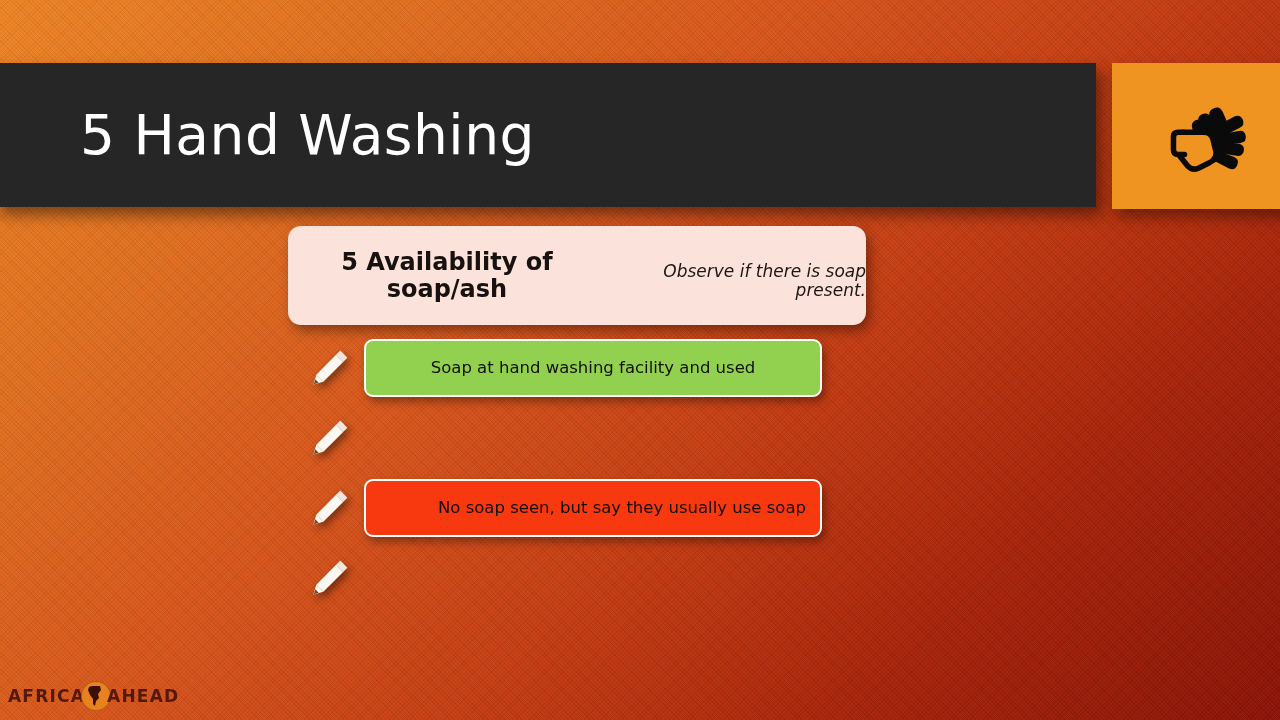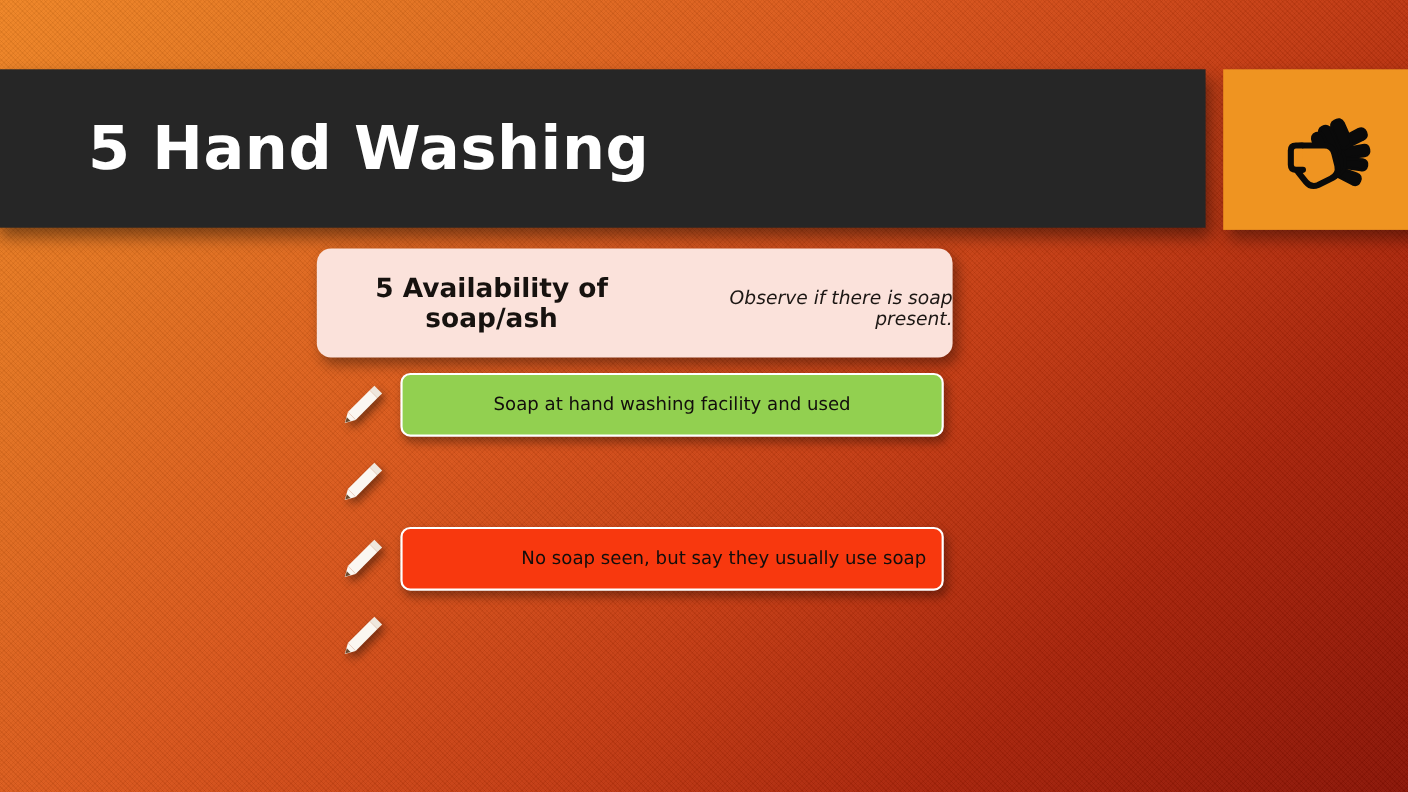--- a/index.html
+++ b/index.html
@@ -36,21 +36,21 @@
     background: #262626;
     box-shadow: 6px 8px 14px rgba(0,0,0,0.45);
   }
   #title-text {
     position: absolute;
     left: 86px;
     top: 50%;
     transform: translateY(-50%);
     color: #ffffff;
     font-size: 55px;
-    font-weight: 700;
+    font-weight: 400;
     letter-spacing: 0.5px;
     white-space: nowrap;
     font-family: "DejaVu Sans", sans-serif;
   }
 
   
   #topic-badge {
     position: absolute;
     left: 1112px;
     top: 63px;
@@ -112,21 +112,21 @@
     position: absolute;
     left: 0px;
     top: 2px;
     width: 58px;
     height: 58px;
     filter: drop-shadow(3px 4px 4px rgba(0,0,0,0.45));
   }
   .option-box {
     position: absolute;
     left: 64px;
-    width: 494px;
+    width: 458px;
     height: 58px;
     border: 2px solid #ffffff;
     border-radius: 9px;
     box-sizing: border-box;
     box-shadow: 3px 5px 9px rgba(0,0,0,0.35);
     display: flex;
     align-items: center;
     justify-content: center;
     padding: 0 14px;
   }
@@ -248,13 +248,22 @@
             <g transform="rotate(45 29 29)">
               <path d="M24 8 h10 v6 h-10 Z" fill="#efe7dd"></path>
               <path d="M24 14 h10 v28 h-10 Z" fill="#fbf7f1"></path>
               <path d="M24 42 h10 l-5 9 Z" fill="#fbf7f1"></path>
               <path d="M26.6 46 h4.8 l-2.4 4.4 Z" fill="#6b4a2e"></path>
             </g>
           </svg></span>
       </div>
     </div>
 
+  <div id="logo">
+    <span class="logo-word">AFRICA</span>
+    <span id="logo-mark">
+      <svg width="20" height="22" viewBox="0 0 20 22" aria-hidden="true">
+        <path d="M6 1 h8 l1 4 l-3 4 l1 4 l-3 3 l-1 5 l-2 -2 l0 -5 l-3 -4 l-2 -5 l1 -3 Z" fill="#3a1004"></path>
+      </svg>
+    </span>
+    <span class="logo-word">AHEAD</span>
+  </div>
 </div>
 
 </body></html>

